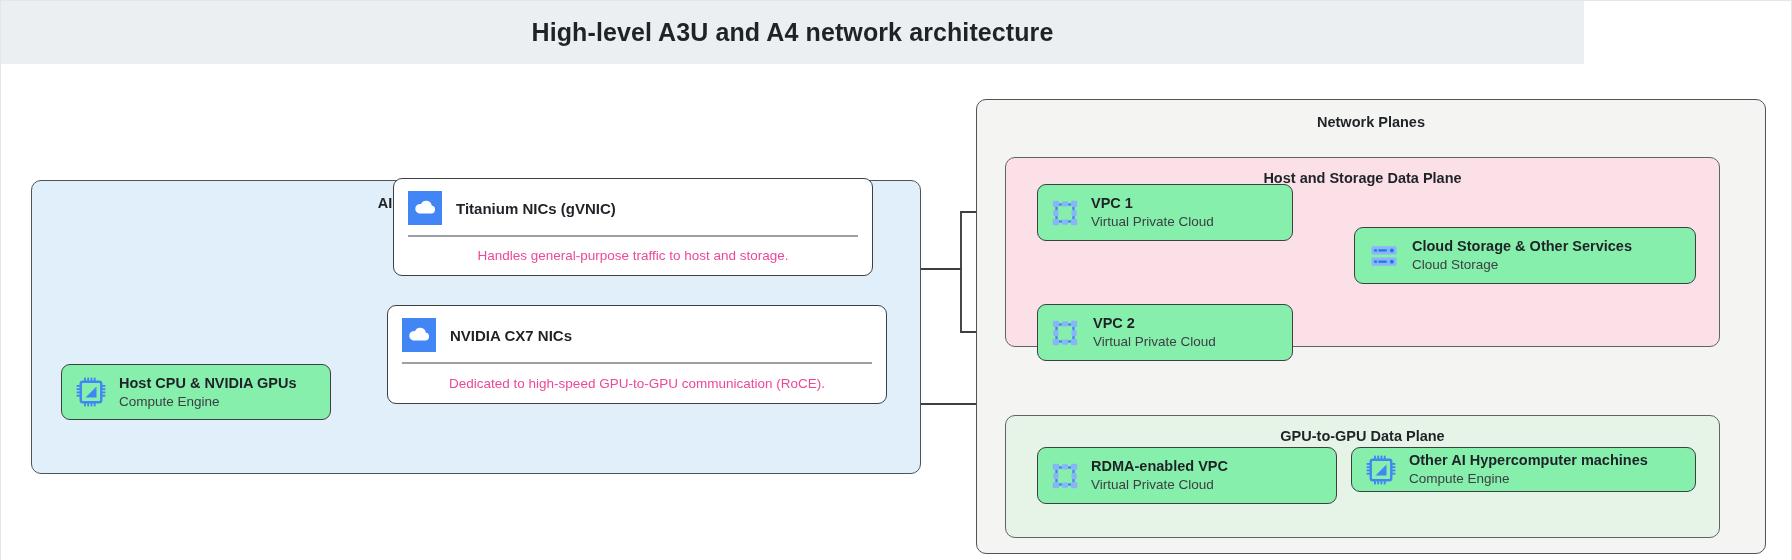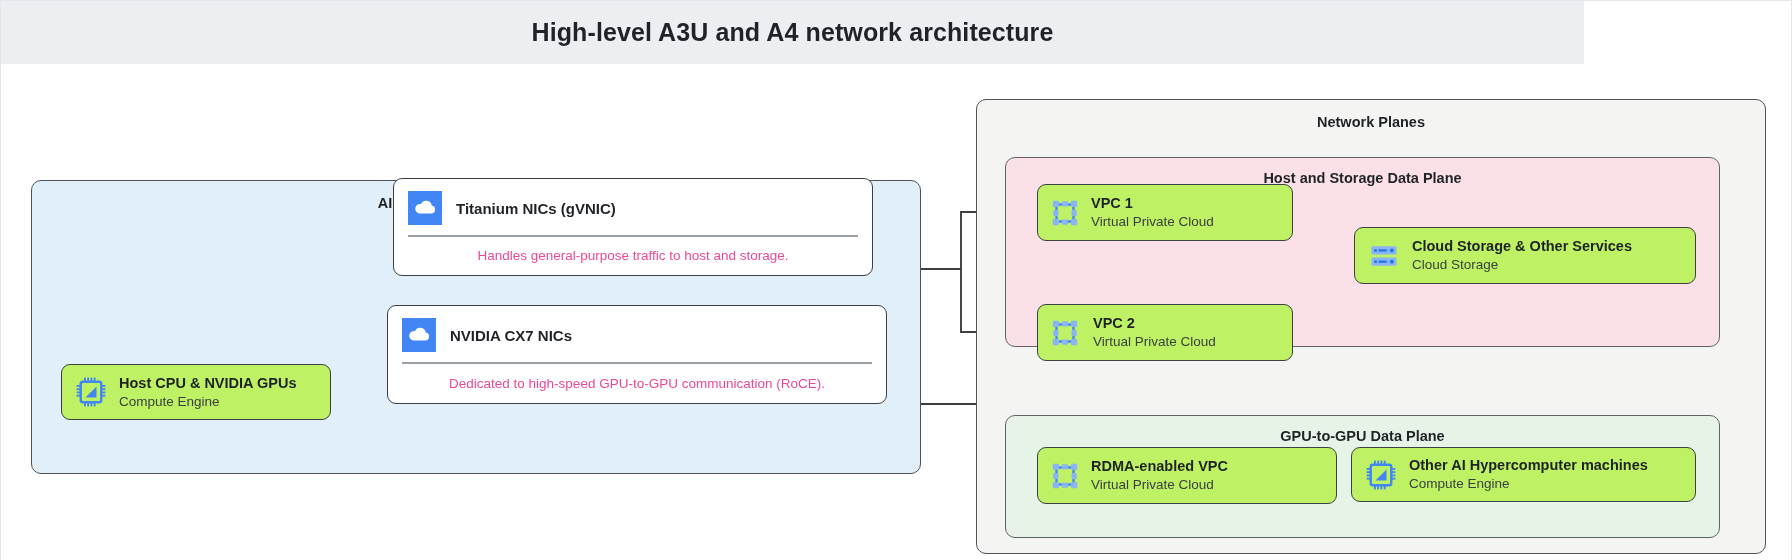--- a/index.html
+++ b/index.html
@@ -42,21 +42,21 @@
   #plane-host{left:28px;top:57px;width:715px;height:190px;background:#fbe0e7;border-color:#5f6368;}
   #plane-host .group-title{top:12px;}
 
   
   #plane-gpu{left:28px;top:315px;width:715px;height:123px;background:#e6f4e8;border-color:#5f6368;}
   #plane-gpu .group-title{top:12px;}
 
   
   .card{
     position:absolute;box-sizing:border-box;
-    background:#bef264;border:1.6px solid #3c4043;border-radius:9px;
+    background:#86efac;border:1.6px solid #3c4043;border-radius:9px;
     display:flex;align-items:center;
   }
   .card-ico{flex:0 0 auto;display:flex;align-items:center;justify-content:center;}
   .card-txt{display:flex;flex-direction:column;justify-content:center;}
   .card-title{font-size:14.5px;font-weight:bold;color:#1f2327;line-height:1.28;}
   .card-sub{font-size:13.5px;color:#3c4043;line-height:1.3;}
 
   
   .niccard{
     position:absolute;box-sizing:border-box;
@@ -263,21 +263,21 @@
               <rect x="17.2" y="9.5" width="4.2" height="5" rx="1"></rect>
           </g>
         </svg>
       </span>
       <span class="card-txt" style="margin-left:11px;">
         <span class="card-title">RDMA-enabled VPC</span>
         <span class="card-sub">Virtual Private Cloud</span>
       </span>
     </div>
 
-    <div class="card" style="left:1350px;top:383px;width:345px;height:55px;padding:0 14px;">
+    <div class="card" style="left:1350px;top:383px;width:345px;height:45px;padding:0 14px;">
       <span class="card-ico">
         <svg width="30" height="30" viewBox="0 0 24 24">
           <g fill="#4285f4">
             <rect x="9" y="0.5" width="1.5" height="3.2"></rect>
               <rect x="11.6" y="0.5" width="1.5" height="3.2"></rect>
             <rect x="14.2" y="0.5" width="1.5" height="3.2"></rect>
               <rect x="6.4" y="0.5" width="1.5" height="3.2"></rect>
             <rect x="9" y="20.3" width="1.5" height="3.2"></rect>
               <rect x="11.6" y="20.3" width="1.5" height="3.2"></rect>
             <rect x="14.2" y="20.3" width="1.5" height="3.2"></rect>

